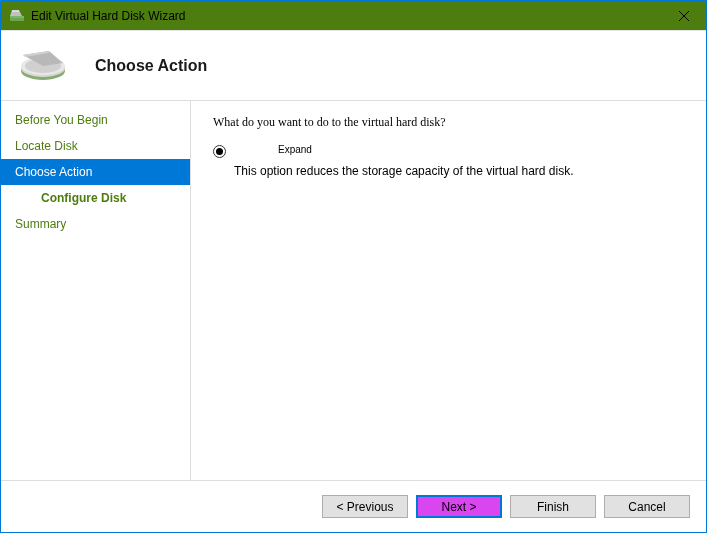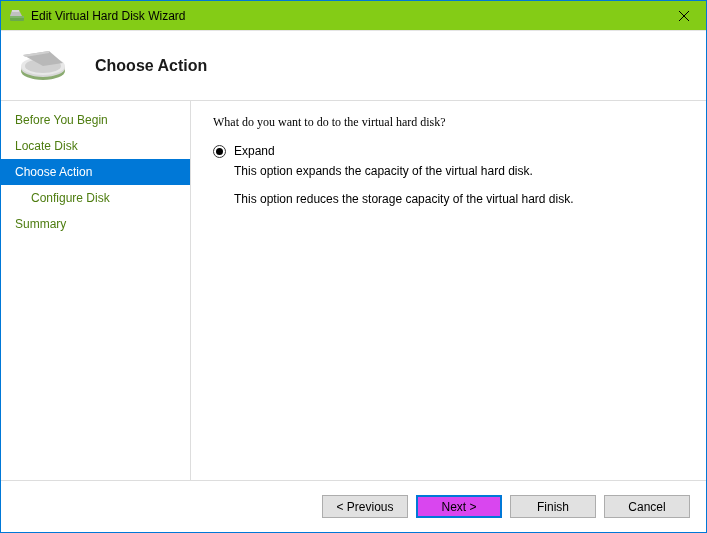--- a/index.html
+++ b/index.html
@@ -12,21 +12,21 @@
       border: 1px solid #0078d7;
       overflow: hidden;
       display: flex;
       flex-direction: column;
     }
     .titlebar {
       height: 30px;
       display: flex;
       align-items: center;
       padding: 0 8px;
-      background: #84cc16;
+      background: #4d7c0f;
       border-bottom: 1px solid #e5e5e5;
       position: relative;
     }
     .titlebar .icon { width: 16px; height: 16px; margin-right: 6px; }
     .titlebar .title { font-size: 12px; color: #000; }
     .titlebar .close {
       position: absolute;
       right: 0; top: 0;
       width: 45px; height: 30px;
       display: flex; align-items: center; justify-content: center;
@@ -53,21 +53,21 @@
       padding-top: 6px;
       background: #fff;
     }
     .sidebar .step {
       padding: 4px 14px;
       font-size: 12px;
       color: #4d7c0f;
       cursor: default;
       line-height: 18px;
     }
-    .sidebar .step.sub { padding-left: 30px; }
+    .sidebar .step.sub { padding-left: 40px; font-weight: bold; }
     .sidebar .step.selected {
       background: #0078d7;
       color: #fff;
     }
     .main {
       flex: 1;
       padding: 14px 22px;
     }
     .prompt { font-size: 12px; color: #000; margin-bottom: 14px; font-family: Liberation Serif, serif; }
     .option-row {
@@ -85,21 +85,21 @@
       margin-top: 1px;
       background: #fff;
       flex-shrink: 0;
     }
     .radio.checked::after {
       content: "";
       width: 7px; height: 7px;
       background: #000;
       border-radius: 50%;
     }
-    .option-label { font-size: 12px; color: #000; }
+    .option-label { font-size: 10px; color: #000; margin-left: 44px; }
     .option-desc {
       font-size: 12px;
       color: #000;
       margin: 2px 0 14px 21px;
     }
     .footer {
       height: 52px;
       border-top: 1px solid #ddd;
       display: flex;
       align-items: center;
@@ -168,21 +168,20 @@
     <div class="step">Summary</div>
   </div>
 
   <div class="main">
     <div class="prompt">What do you want to do to the virtual hard disk?</div>
 
     <div class="option-row">
       <span class="radio checked"></span>
       <span class="option-label">Expand</span>
     </div>
-    <div class="option-desc">This option expands the capacity of the virtual hard disk.</div>
 
     <div class="option-desc">This option reduces the storage capacity of the virtual hard disk.</div>
   </div>
 </div>
 
 <div class="footer">
   <div class="btn">&lt; Previous</div>
   <div class="btn primary">Next &gt;</div>
   <div class="btn">Finish</div>
   <div class="btn">Cancel</div>

